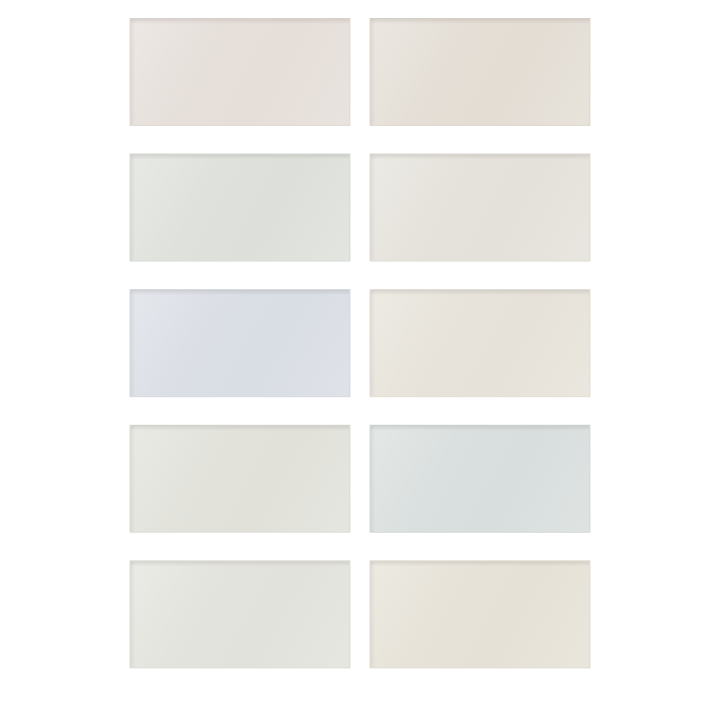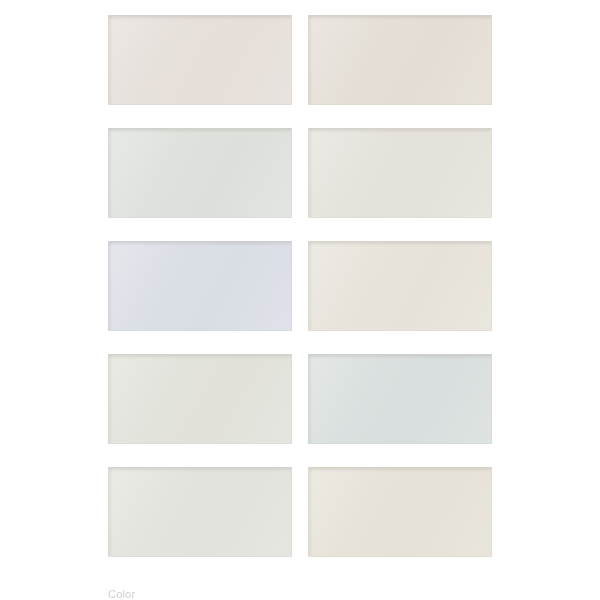--- a/index.html
+++ b/index.html
@@ -165,17 +165,14 @@
     </div>
 
     <div class="swatch" style="background-color: rgb(229, 225, 214);">
       <span class="sheen"></span>
       <span class="topshade"></span>
       <span class="leftshade"></span>
     </div>
 
   </div>
 
-  <div id="caption-strip">
-    <span id="caption-text">Color</span>
-  </div>
 
 </div>
 
 </body></html>

